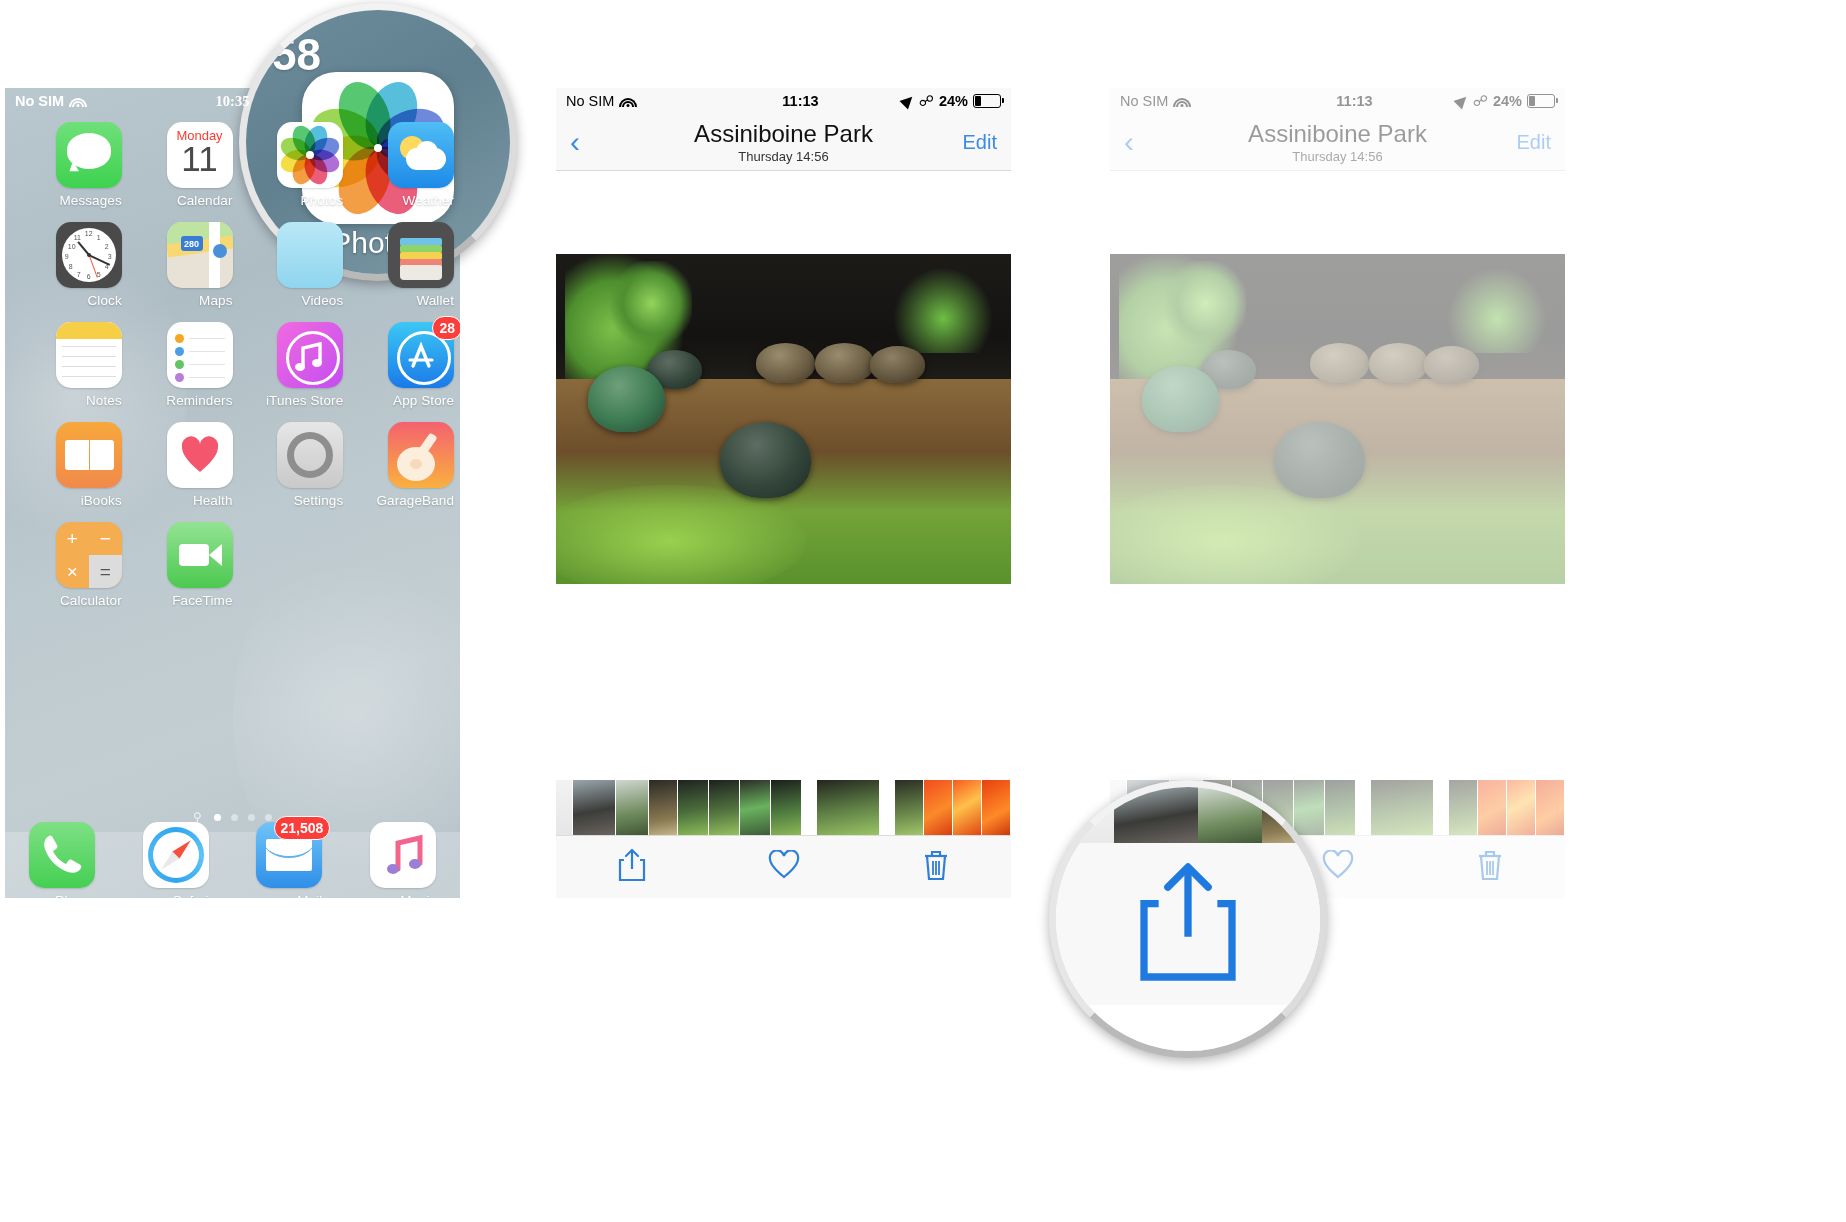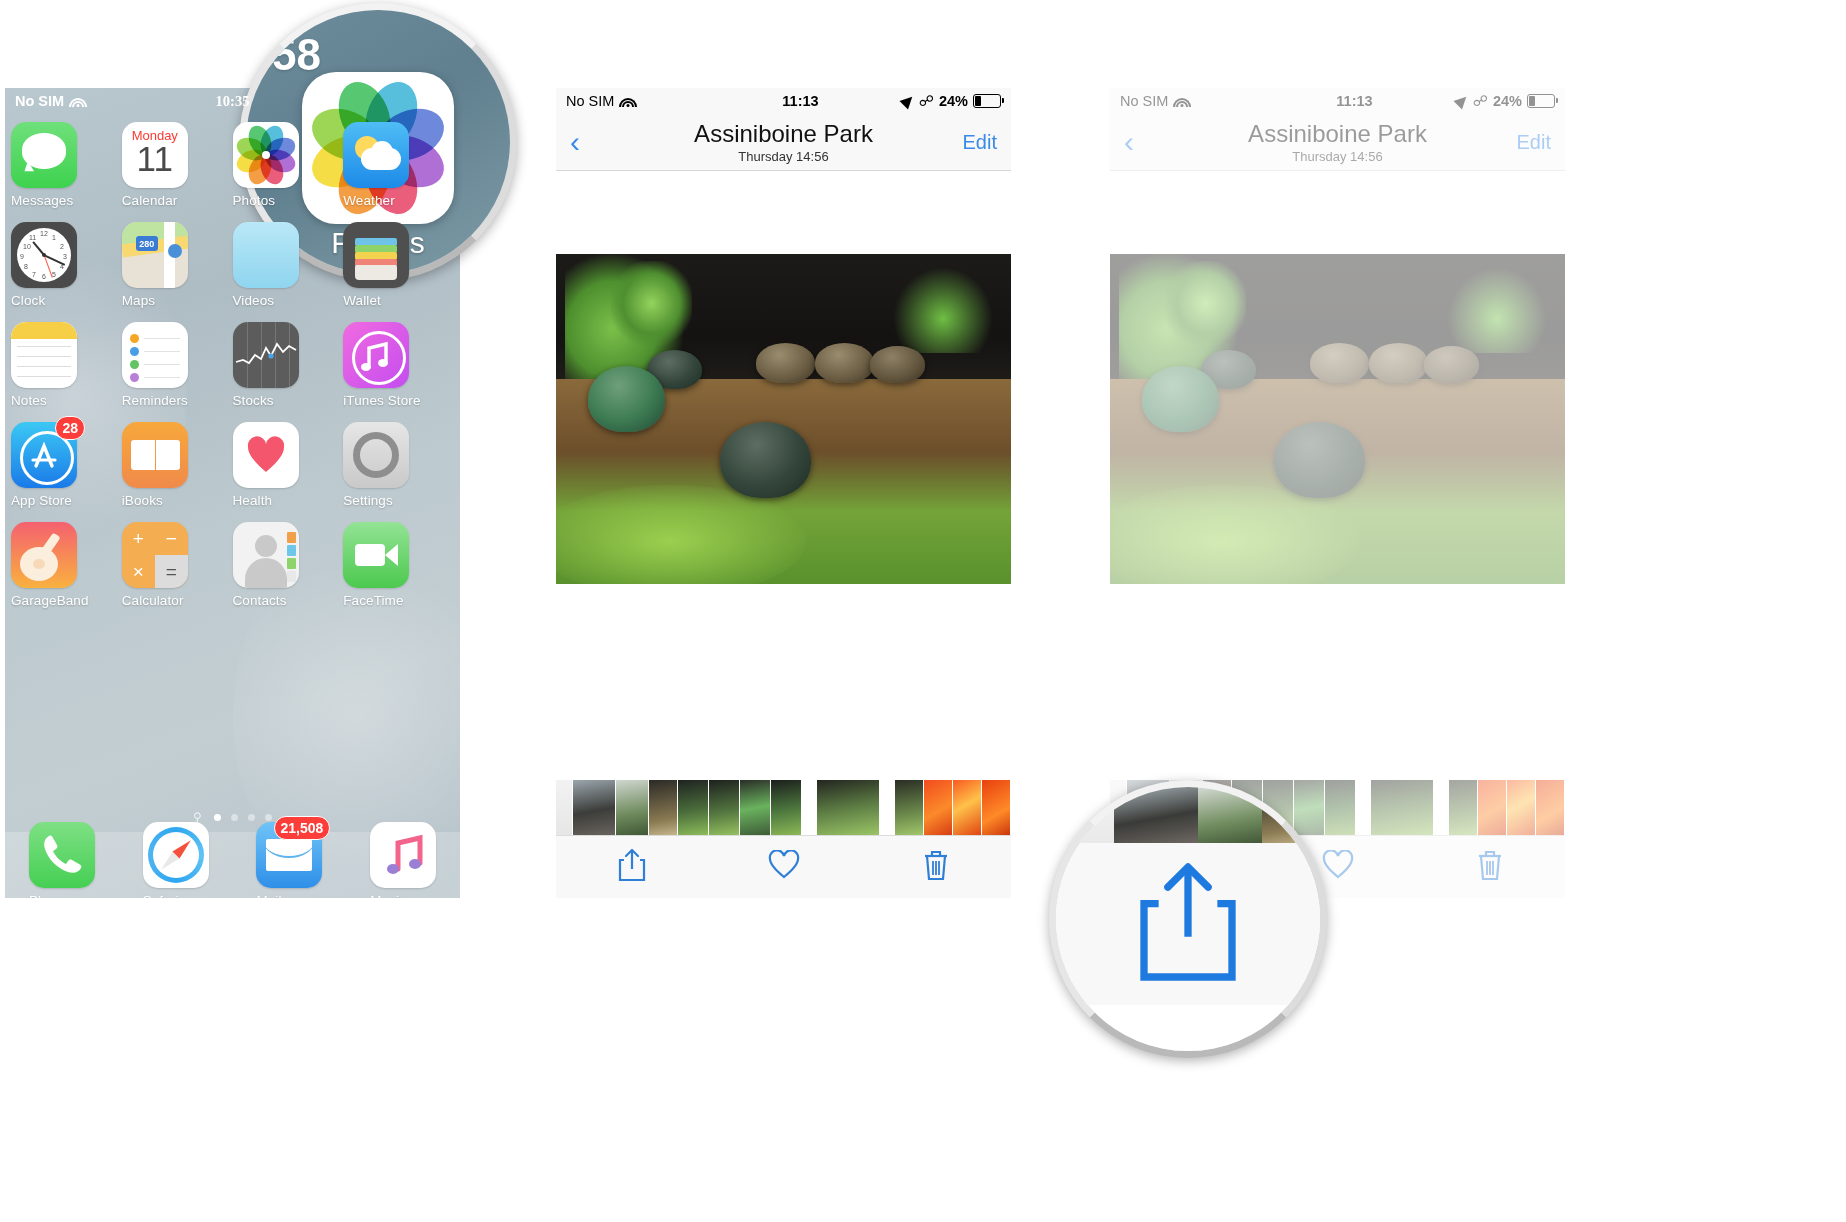--- a/index.html
+++ b/index.html
@@ -22,21 +22,21 @@
 
   .wifi{display:inline-block;width:15px;height:11px;position:relative;}
   .wifi i{position:absolute;left:50%;bottom:0;transform:translateX(-50%);
     border:2px solid currentColor;border-bottom:none;border-radius:50% 50% 0 0 / 100% 100% 0 0;}
   .wifi i:nth-child(1){width:14px;height:7px;opacity:1;}
   .wifi i:nth-child(2){width:8px;height:4px;bottom:0;}
   .wifi i:nth-child(3){width:3px;height:3px;border:none;background:currentColor;border-radius:50%;bottom:0;}
 
   #app-grid{position:absolute;left:0;top:26px;width:100%;z-index:2;
     display:grid;grid-template-columns:repeat(4,1fr);row-gap:14px;padding:8px 6px 0 6px;box-sizing:border-box;}
-  .app{display:flex;flex-direction:column;align-items:flex-start;}
+  .app{display:flex;flex-direction:column;align-items:flex-end;}
   .app .ico{width:66px;height:66px;border-radius:15px;position:relative;overflow:hidden;
     box-shadow:0 1px 2px rgba(0,0,0,.15);}
   .app .lbl{margin-top:5px;color:#fff;font-size:13.5px;letter-spacing:.1px;
     text-shadow:0 1px 2px rgba(0,0,0,.25);white-space:nowrap;}
   .badge{position:absolute;top:-6px;right:-8px;min-width:22px;height:24px;border-radius:12px;
     background:#fc3d39;border:1.5px solid #fff;color:#fff;font-size:14px;font-weight:600;
     display:flex;align-items:center;justify-content:center;padding:0 6px;box-sizing:border-box;z-index:6;}
   .icw{position:relative;}
 
   
@@ -367,35 +367,20 @@
             <div class="ln" style="top:29px"></div>
         <div class="dot" style="top:38px;background:#62c462"></div>
             <div class="ln" style="top:42px"></div>
         <div class="dot" style="top:51px;background:#b87fd6"></div>
             <div class="ln" style="top:55px"></div>
           </div>
         </div>
       <div class="lbl">Reminders</div>
     </div>
 
-    <div class="app">
-      <div class="icw">
-          <div class="ico i-stocks">
-        <div class="vl" style="left:14px"></div>
-            <div class="vl" style="left:28px"></div>
-        <div class="vl" style="left:42px"></div>
-            <div class="vl" style="left:56px"></div>
-        <svg width="66" height="66" viewBox="0 0 66 66" style="position:absolute;left:0;top:0">
-          <polyline points="3,40 10,38 16,41 22,33 28,37 33,26 38,34 44,22 50,30 56,24 63,28" fill="none" stroke="#fff" stroke-width="1.8"></polyline>
-          <circle cx="38" cy="34" r="2.6" fill="#4aa3e8"></circle>
-        </svg>
-          </div>
-        </div>
-      <div class="lbl">Stocks</div>
-    </div>
 
     <div class="app">
       <div class="icw">
           <div class="ico i-itunes">
         <div class="ring"></div>
         <svg width="66" height="66" viewBox="0 0 66 66" style="position:absolute;left:0;top:0">
           <path d="M26 44 L26 26 L43 22 L43 40" fill="none" stroke="#fff" stroke-width="3.4" stroke-linecap="round"></path>
           <ellipse cx="23" cy="45" rx="5" ry="4" fill="#fff"></ellipse>
           <ellipse cx="40" cy="41" rx="5" ry="4" fill="#fff"></ellipse>
         </svg>
@@ -466,35 +451,20 @@
           <div class="ico i-calc">
         <div>+</div>
         <div>−</div>
         <div>×</div>
         <div>=</div>
           </div>
         </div>
       <div class="lbl">Calculator</div>
     </div>
 
-    <div class="app">
-      <div class="icw">
-          <div class="ico i-contacts">
-        <div class="head"></div>
-            <div class="body"></div>
-        <div class="tabs">
-              <i style="background:#f0a04a"></i>
-              <i style="background:#6ec7e8"></i>
-          <i style="background:#8ed46a"></i>
-              <i style="background:#e8e8e8"></i>
-            </div>
-          </div>
-        </div>
-      <div class="lbl">Contacts</div>
-    </div>
 
     <div class="app">
       <div class="icw">
           <div class="ico i-facetime">
         <div class="cam"></div>
             <div class="tri"></div>
           </div>
         </div>
       <div class="lbl">FaceTime</div>
     </div>

